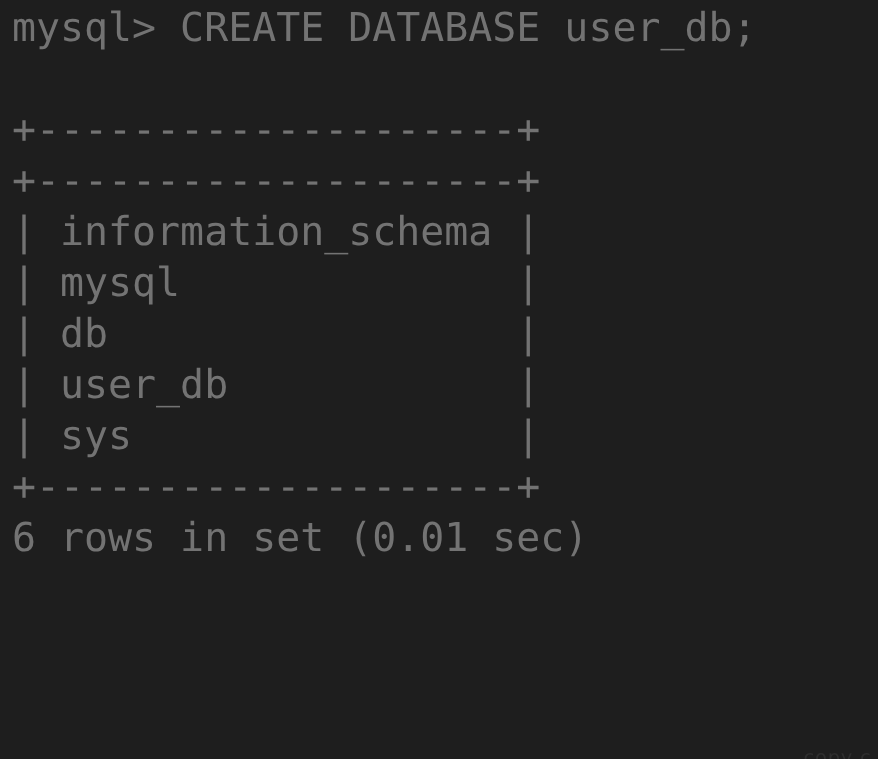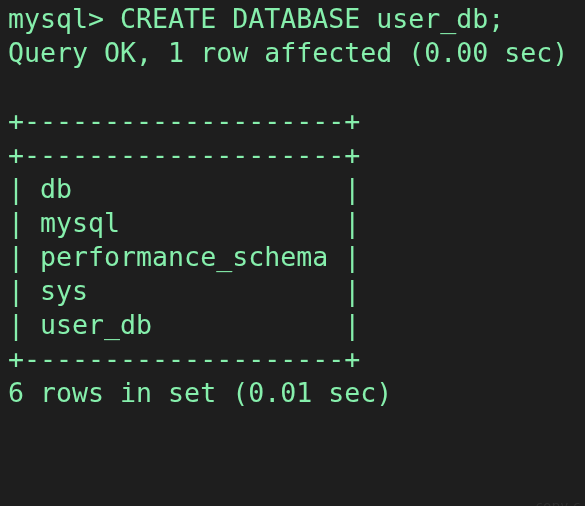--- a/index.html
+++ b/index.html
@@ -16,21 +16,21 @@
     overflow: hidden;
     box-sizing: border-box;
     padding: 2px 0 0 8px;
   }
   .term-line {
     font-family: "DejaVu Sans Mono", "Liberation Mono", monospace;
     font-size: 26.6px;
     line-height: 34px;
     height: 34px;
     letter-spacing: 0px;
-    color: #86efac;
+    color: #737373;
     white-space: pre;
     margin: 0;
     padding: 0;
     font-weight: 400;
     -webkit-font-smoothing: antialiased;
   }
   .term-line.blank {
     color: transparent;
   }
   .watermark {
@@ -46,27 +46,26 @@
     pointer-events: none;
     user-select: none;
   }
 </style>
 </head>
 <body>
 
 <div id="terminal">
 
   <div class="term-line">mysql&gt; CREATE DATABASE user_db;</div>
-  <div class="term-line">Query OK, 1 row affected (0.00 sec)</div>
   <div class="term-line blank"></div>
   <div class="term-line">+--------------------+</div>
   <div class="term-line">+--------------------+</div>
+  <div class="term-line">| information_schema |</div>
+  <div class="term-line">| mysql              |</div>
   <div class="term-line">| db                 |</div>
-  <div class="term-line">| mysql              |</div>
-  <div class="term-line">| performance_schema |</div>
+  <div class="term-line">| user_db            |</div>
   <div class="term-line">| sys                |</div>
-  <div class="term-line">| user_db            |</div>
   <div class="term-line">+--------------------+</div>
   <div class="term-line">6 rows in set (0.01 sec)</div>
 
   <div class="watermark">copy c</div>
 
 </div>
 
 </body></html>

